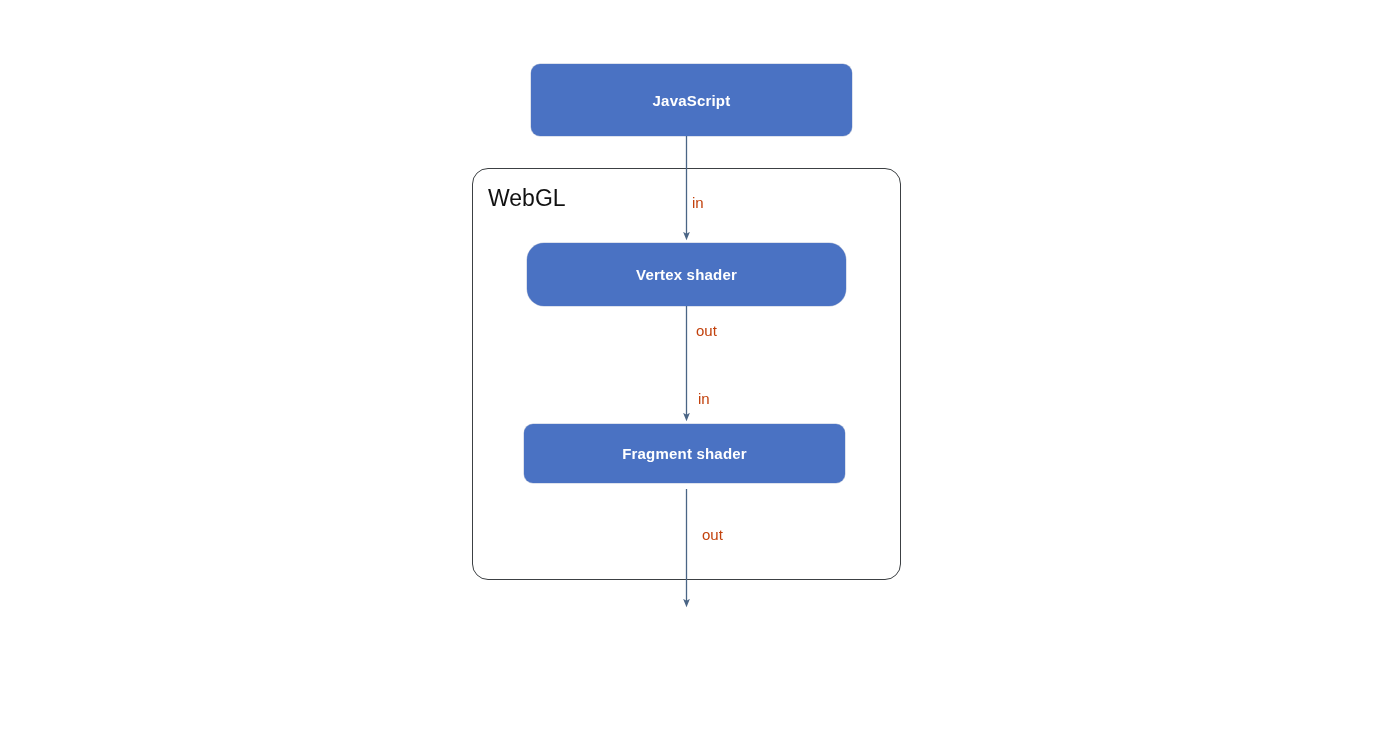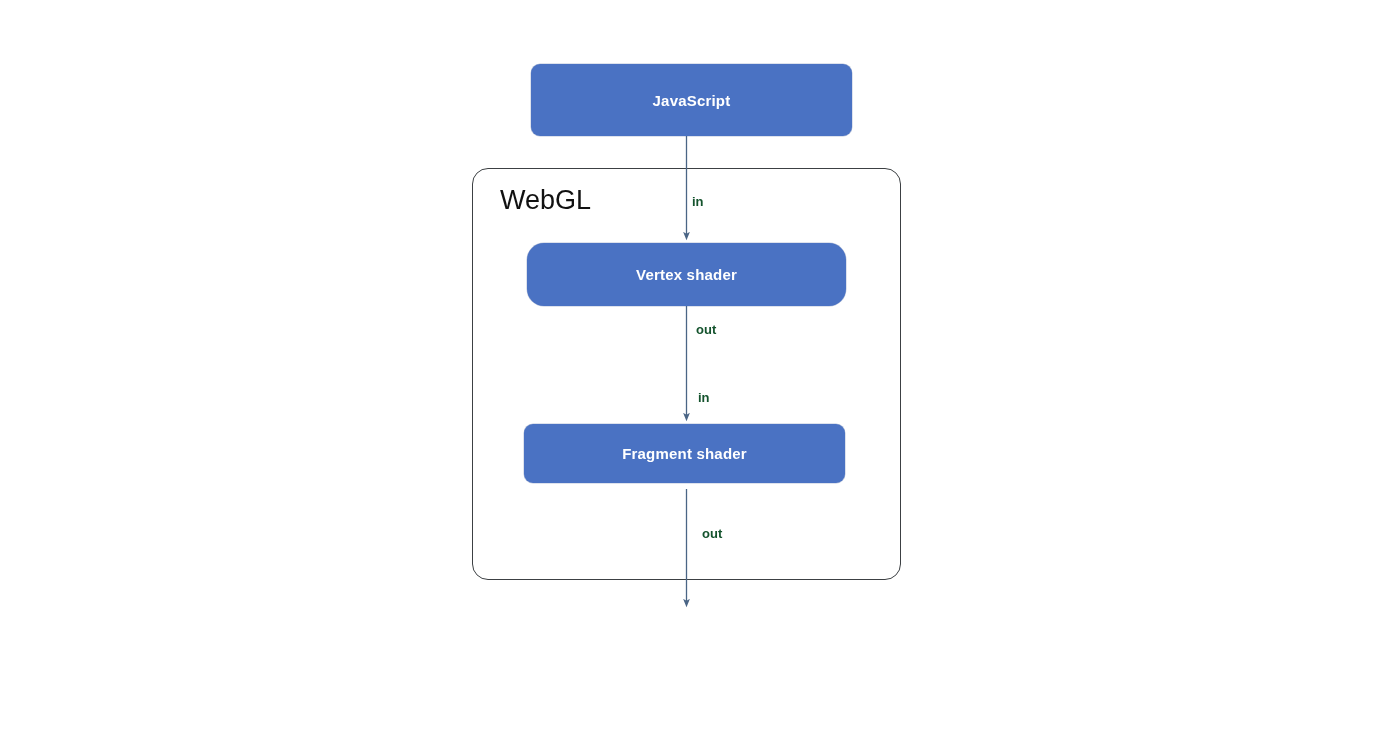--- a/index.html
+++ b/index.html
@@ -72,45 +72,45 @@
     top: 168px;
     width: 429px;
     height: 412px;
     box-sizing: border-box;
     border: 1px solid #3c4043;
     border-radius: 16px;
     background: transparent;
   }
   #group-webgl-label {
     position: absolute;
-    left: 500px;
+    left: 488px;
     top: 187px;
-    font-size: 27px;
+    font-size: 23px;
     color: #111111;
     font-weight: 400;
     line-height: 1;
     white-space: nowrap;
   }
 
   
   #connectors {
     position: absolute;
     left: 0;
     top: 0;
     width: 1388px;
     height: 730px;
     pointer-events: none;
   }
 
   
   .edge-label {
     position: absolute;
-    font-size: 13px;
-    color: #14532d;
-    font-weight: 700;
+    font-size: 15px;
+    color: #c2410c;
+    font-weight: 400;
     line-height: 1;
     white-space: nowrap;
   }
   #edge-label-in-vertex   { left: 692px; top: 195px; }
   #edge-label-out-vertex  { left: 696px; top: 323px; }
   #edge-label-in-fragment { left: 698px; top: 391px; }
   #edge-label-out-canvas  { left: 702px; top: 527px; }
 
   
   #watermark {

